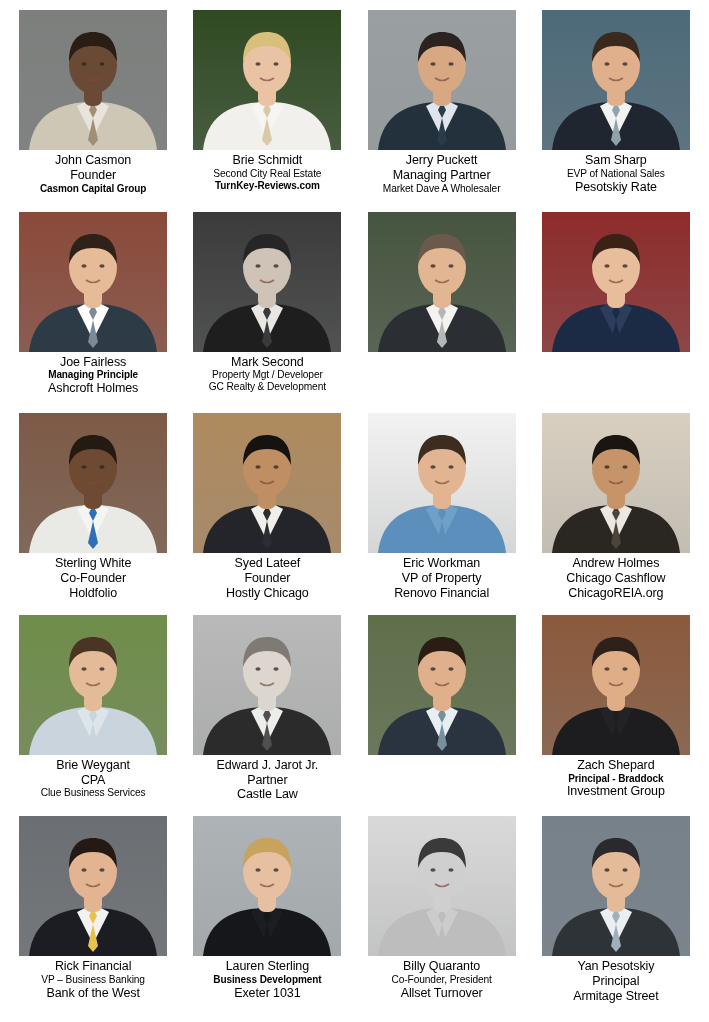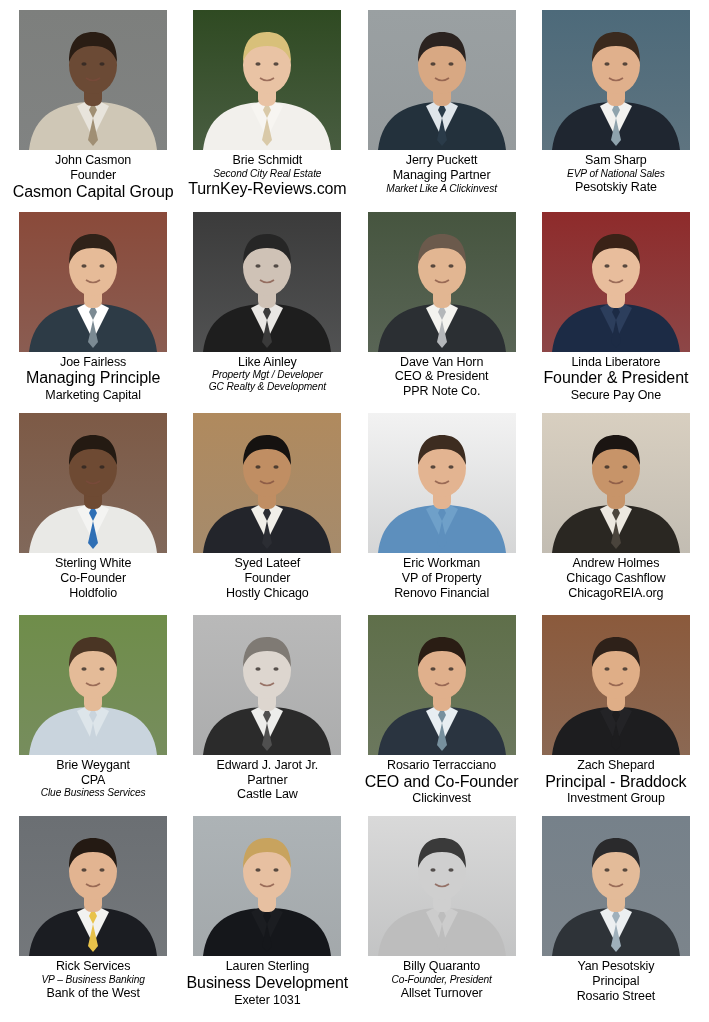--- a/index.html
+++ b/index.html
@@ -52,25 +52,25 @@
     line-height: 1.18;
     font-size: 12.5px;
     letter-spacing: -0.1px;
     width: 100%;
   }
   .caption .line {
     display: block;
     white-space: nowrap;
   }
   .caption .line.small {
-    font-size: 16px;
+    font-size: 10px;
+    font-weight: bold;
   }
   .caption .line.xsmall {
     font-size: 10.2px;
-    font-style: italic;
   }
 </style>
 </head>
 <body>
 
 <div id="grid">
     <div class="cell">
       <div class="photo">
   <svg viewBox="0 0 148 140" preserveAspectRatio="none">
     <defs>
@@ -168,21 +168,21 @@
 
     <ellipse cx="65" cy="54" rx="2.6" ry="1.8" fill="#2a2320" opacity="0.75"></ellipse>
     <ellipse cx="83" cy="54" rx="2.6" ry="1.8" fill="#2a2320" opacity="0.75"></ellipse>
 
     <path d="M67 68 Q74 73 81 68" stroke="#7a4a3c" stroke-width="1.6" fill="none" opacity="0.7"></path>
   </svg>
       </div>
       <div class="caption">
         <span class="line">Jerry Puckett</span>
         <span class="line">Managing Partner</span>
-        <span class="line xsmall">Market Like A Clickinvest</span>
+        <span class="line xsmall">Market Dave A Wholesaler</span>
       </div>
     </div>
     <div class="cell">
       <div class="photo">
   <svg viewBox="0 0 148 140" preserveAspectRatio="none">
     <defs>
       <linearGradient id="bg-3" x1="0" y1="0" x2="0" y2="1">
         <stop offset="0%" stop-color="#4d6a7a"></stop>
         <stop offset="100%" stop-color="#4d6a7a" stop-opacity="0.72"></stop>
       </linearGradient>
@@ -240,21 +240,21 @@
 
     <ellipse cx="65" cy="54" rx="2.6" ry="1.8" fill="#2a2320" opacity="0.75"></ellipse>
     <ellipse cx="83" cy="54" rx="2.6" ry="1.8" fill="#2a2320" opacity="0.75"></ellipse>
 
     <path d="M67 68 Q74 73 81 68" stroke="#7a4a3c" stroke-width="1.6" fill="none" opacity="0.7"></path>
   </svg>
       </div>
       <div class="caption">
         <span class="line">Joe Fairless</span>
         <span class="line small">Managing Principle</span>
-        <span class="line">Marketing Capital</span>
+        <span class="line">Ashcroft Holmes</span>
       </div>
     </div>
     <div class="cell">
       <div class="photo">
   <svg viewBox="0 0 148 140" preserveAspectRatio="none">
     <defs>
       <linearGradient id="bg-5" x1="0" y1="0" x2="0" y2="1">
         <stop offset="0%" stop-color="#3b3b3b"></stop>
         <stop offset="100%" stop-color="#3b3b3b" stop-opacity="0.72"></stop>
       </linearGradient>
@@ -274,21 +274,21 @@
 
     <path d="M50 52 C50 30 60 22 74 22 C88 22 98 30 98 52 C94 42 88 36 74 36 C60 36 54 42 50 52 Z" fill="#262626"></path>
 
     <ellipse cx="65" cy="54" rx="2.6" ry="1.8" fill="#2a2320" opacity="0.75"></ellipse>
     <ellipse cx="83" cy="54" rx="2.6" ry="1.8" fill="#2a2320" opacity="0.75"></ellipse>
 
     <path d="M67 68 Q74 73 81 68" stroke="#7a4a3c" stroke-width="1.6" fill="none" opacity="0.7"></path>
   </svg>
       </div>
       <div class="caption">
-        <span class="line">Like Ainley</span>
+        <span class="line">Mark Second</span>
         <span class="line xsmall">Property Mgt / Developer</span>
         <span class="line xsmall">GC Realty &amp; Development</span>
       </div>
     </div>
     <div class="cell">
       <div class="photo">
   <svg viewBox="0 0 148 140" preserveAspectRatio="none">
     <defs>
       <linearGradient id="bg-6" x1="0" y1="0" x2="0" y2="1">
         <stop offset="0%" stop-color="#46553f"></stop>
@@ -309,25 +309,20 @@
     <ellipse cx="74" cy="55" rx="24" ry="29" fill="#e2b692"></ellipse>
 
     <path d="M50 52 C50 30 60 22 74 22 C88 22 98 30 98 52 C94 42 88 36 74 36 C60 36 54 42 50 52 Z" fill="#6b5a4c"></path>
 
     <ellipse cx="65" cy="54" rx="2.6" ry="1.8" fill="#2a2320" opacity="0.75"></ellipse>
     <ellipse cx="83" cy="54" rx="2.6" ry="1.8" fill="#2a2320" opacity="0.75"></ellipse>
 
     <path d="M67 68 Q74 73 81 68" stroke="#7a4a3c" stroke-width="1.6" fill="none" opacity="0.7"></path>
   </svg>
       </div>
-      <div class="caption">
-        <span class="line">Dave Van Horn</span>
-        <span class="line">CEO &amp; President</span>
-        <span class="line">PPR Note Co.</span>
-      </div>
     </div>
     <div class="cell">
       <div class="photo">
   <svg viewBox="0 0 148 140" preserveAspectRatio="none">
     <defs>
       <linearGradient id="bg-7" x1="0" y1="0" x2="0" y2="1">
         <stop offset="0%" stop-color="#8e2b2b"></stop>
         <stop offset="100%" stop-color="#8e2b2b" stop-opacity="0.72"></stop>
       </linearGradient>
     </defs>
@@ -345,25 +340,20 @@
     <ellipse cx="74" cy="55" rx="24" ry="29" fill="#e8bd9c"></ellipse>
 
     <path d="M50 52 C50 30 60 22 74 22 C88 22 98 30 98 52 C94 42 88 36 74 36 C60 36 54 42 50 52 Z" fill="#3a2217"></path>
 
     <ellipse cx="65" cy="54" rx="2.6" ry="1.8" fill="#2a2320" opacity="0.75"></ellipse>
     <ellipse cx="83" cy="54" rx="2.6" ry="1.8" fill="#2a2320" opacity="0.75"></ellipse>
 
     <path d="M67 68 Q74 73 81 68" stroke="#7a4a3c" stroke-width="1.6" fill="none" opacity="0.7"></path>
   </svg>
       </div>
-      <div class="caption">
-        <span class="line">Linda Liberatore</span>
-        <span class="line small">Founder &amp; President</span>
-        <span class="line">Secure Pay One</span>
-      </div>
     </div>
     <div class="cell">
       <div class="photo">
   <svg viewBox="0 0 148 140" preserveAspectRatio="none">
     <defs>
       <linearGradient id="bg-8" x1="0" y1="0" x2="0" y2="1">
         <stop offset="0%" stop-color="#7d5a46"></stop>
         <stop offset="100%" stop-color="#7d5a46" stop-opacity="0.72"></stop>
       </linearGradient>
     </defs>
@@ -597,25 +587,20 @@
     <ellipse cx="74" cy="55" rx="24" ry="29" fill="#e0b08c"></ellipse>
 
     <path d="M50 52 C50 30 60 22 74 22 C88 22 98 30 98 52 C94 42 88 36 74 36 C60 36 54 42 50 52 Z" fill="#2a1d14"></path>
 
     <ellipse cx="65" cy="54" rx="2.6" ry="1.8" fill="#2a2320" opacity="0.75"></ellipse>
     <ellipse cx="83" cy="54" rx="2.6" ry="1.8" fill="#2a2320" opacity="0.75"></ellipse>
 
     <path d="M67 68 Q74 73 81 68" stroke="#7a4a3c" stroke-width="1.6" fill="none" opacity="0.7"></path>
   </svg>
       </div>
-      <div class="caption">
-        <span class="line">Rosario Terracciano</span>
-        <span class="line small">CEO and Co-Founder</span>
-        <span class="line">Clickinvest</span>
-      </div>
     </div>
     <div class="cell">
       <div class="photo">
   <svg viewBox="0 0 148 140" preserveAspectRatio="none">
     <defs>
       <linearGradient id="bg-15" x1="0" y1="0" x2="0" y2="1">
         <stop offset="0%" stop-color="#8b5a3c"></stop>
         <stop offset="100%" stop-color="#8b5a3c" stop-opacity="0.72"></stop>
       </linearGradient>
     </defs>
@@ -670,21 +655,21 @@
 
     <path d="M50 52 C50 30 60 22 74 22 C88 22 98 30 98 52 C94 42 88 36 74 36 C60 36 54 42 50 52 Z" fill="#241a13"></path>
 
     <ellipse cx="65" cy="54" rx="2.6" ry="1.8" fill="#2a2320" opacity="0.75"></ellipse>
     <ellipse cx="83" cy="54" rx="2.6" ry="1.8" fill="#2a2320" opacity="0.75"></ellipse>
 
     <path d="M67 68 Q74 73 81 68" stroke="#7a4a3c" stroke-width="1.6" fill="none" opacity="0.7"></path>
   </svg>
       </div>
       <div class="caption">
-        <span class="line">Rick Services</span>
+        <span class="line">Rick Financial</span>
         <span class="line xsmall">VP – Business Banking</span>
         <span class="line">Bank of the West</span>
       </div>
     </div>
     <div class="cell">
       <div class="photo">
   <svg viewBox="0 0 148 140" preserveAspectRatio="none">
     <defs>
       <linearGradient id="bg-17" x1="0" y1="0" x2="0" y2="1">
         <stop offset="0%" stop-color="#adb3b6"></stop>
@@ -780,16 +765,16 @@
 
     <ellipse cx="65" cy="54" rx="2.6" ry="1.8" fill="#2a2320" opacity="0.75"></ellipse>
     <ellipse cx="83" cy="54" rx="2.6" ry="1.8" fill="#2a2320" opacity="0.75"></ellipse>
 
     <path d="M67 68 Q74 73 81 68" stroke="#7a4a3c" stroke-width="1.6" fill="none" opacity="0.7"></path>
   </svg>
       </div>
       <div class="caption">
         <span class="line">Yan Pesotskiy</span>
         <span class="line">Principal</span>
-        <span class="line">Rosario Street</span>
+        <span class="line">Armitage Street</span>
       </div>
     </div>
   </div>
 
 </body></html>

